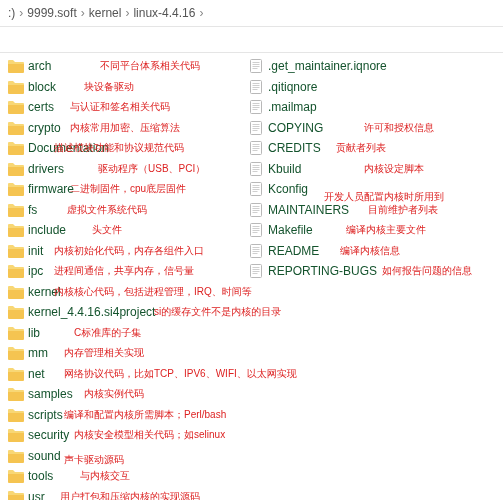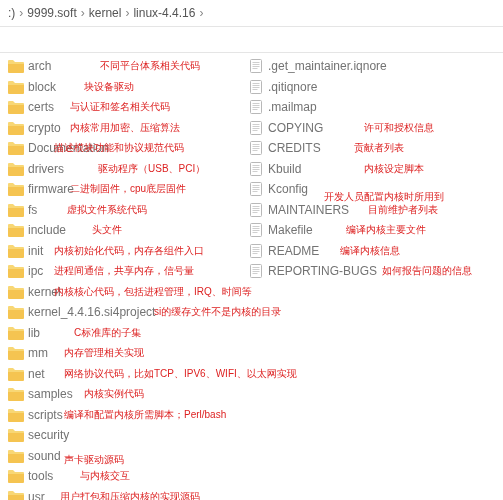--- a/index.html
+++ b/index.html
@@ -7,21 +7,21 @@
   .breadcrumb { display: flex; align-items: center; padding: 6px 8px; border-bottom: 1px solid #e5e5e5; font-size: 12px; color: #555; }
   .breadcrumb .sep { margin: 0 4px; color: #888; }
   .toolbar { height: 26px; border-bottom: 1px solid #e5e5e5; }
   .panes { display: flex; padding: 4px 0 10px 8px; }
   .col { display: flex; flex-direction: column; gap: 2.5px; }
   .col.left { width: 240px; }
   .col.right { flex: 1; }
   .row { display: flex; align-items: center; height: 18px; position: relative; }
   .icon { width: 16px; height: 14px; margin-right: 4px; flex-shrink: 0; }
   .icon svg { width: 16px; height: 14px; display: block; }
-  .name { color: #737373; white-space: nowrap; }
+  .name { color: #14532d; white-space: nowrap; }
   .note { color: #d22; font-size: 10px; white-space: nowrap; margin-left: 6px; }
   .note.abs { position: absolute; }
 </style>
 </head>
 <body>
 
 <div class="breadcrumb">
   <span>:)</span>
   <span class="sep">›</span>
   <span>9999.soft</span>
@@ -217,20 +217,21 @@
         <span class="note abs" style="left: 50px;">编译和配置内核所需脚本；Perl/bash</span>
       </div>
       <div class="row">
         <span class="icon">
           <svg viewBox="0 0 16 14">
             <path fill="#f5c451" d="M0 3h6l2 2h8v8a1 1 0 0 1-1 1H1a1 1 0 0 1-1-1z"></path>
             <path fill="#f8d775" d="M0 2a1 1 0 0 1 1-1h4l2 2h8a1 1 0 0 1 1 1v1H0z"></path>
           </svg>
         </span>
         <span class="name">security</span>
+        <span class="note abs" style="left: 60px;">内核安全模型相关代码；如selinux</span>
       </div>
       <div class="row">
         <span class="icon">
           <svg viewBox="0 0 16 14">
             <path fill="#f5c451" d="M0 3h6l2 2h8v8a1 1 0 0 1-1 1H1a1 1 0 0 1-1-1z"></path>
             <path fill="#f8d775" d="M0 2a1 1 0 0 1 1-1h4l2 2h8a1 1 0 0 1 1 1v1H0z"></path>
           </svg>
         </span>
         <span class="name">sound</span>
         <span class="note abs" style="left: 50px; margin-top: 8px;">声卡驱动源码</span>
@@ -295,21 +296,21 @@
         <span class="note abs" style="left: 110px;">许可和授权信息</span>
       </div>
       <div class="row">
         <span class="icon">
           <svg viewBox="0 0 16 14">
             <rect x="2.5" y="0.5" width="11" height="13" rx="1" fill="#fff" stroke="#b8b8b8"></rect>
             <path stroke="#cfcfcf" d="M4.5 3.5h7M4.5 5.5h7M4.5 7.5h7M4.5 9.5h5"></path>
           </svg>
         </span>
         <span class="name">CREDITS</span>
-        <span class="note abs" style="left: 100px;">贡献者列表</span>
+        <span class="note abs" style="left: 82px;">贡献者列表</span>
       </div>
       <div class="row">
         <span class="icon">
           <svg viewBox="0 0 16 14">
             <rect x="2.5" y="0.5" width="11" height="13" rx="1" fill="#fff" stroke="#b8b8b8"></rect>
             <path stroke="#cfcfcf" d="M4.5 3.5h7M4.5 5.5h7M4.5 7.5h7M4.5 9.5h5"></path>
           </svg>
         </span>
         <span class="name">Kbuild</span>
         <span class="note abs" style="left: 110px;">内核设定脚本</span>

